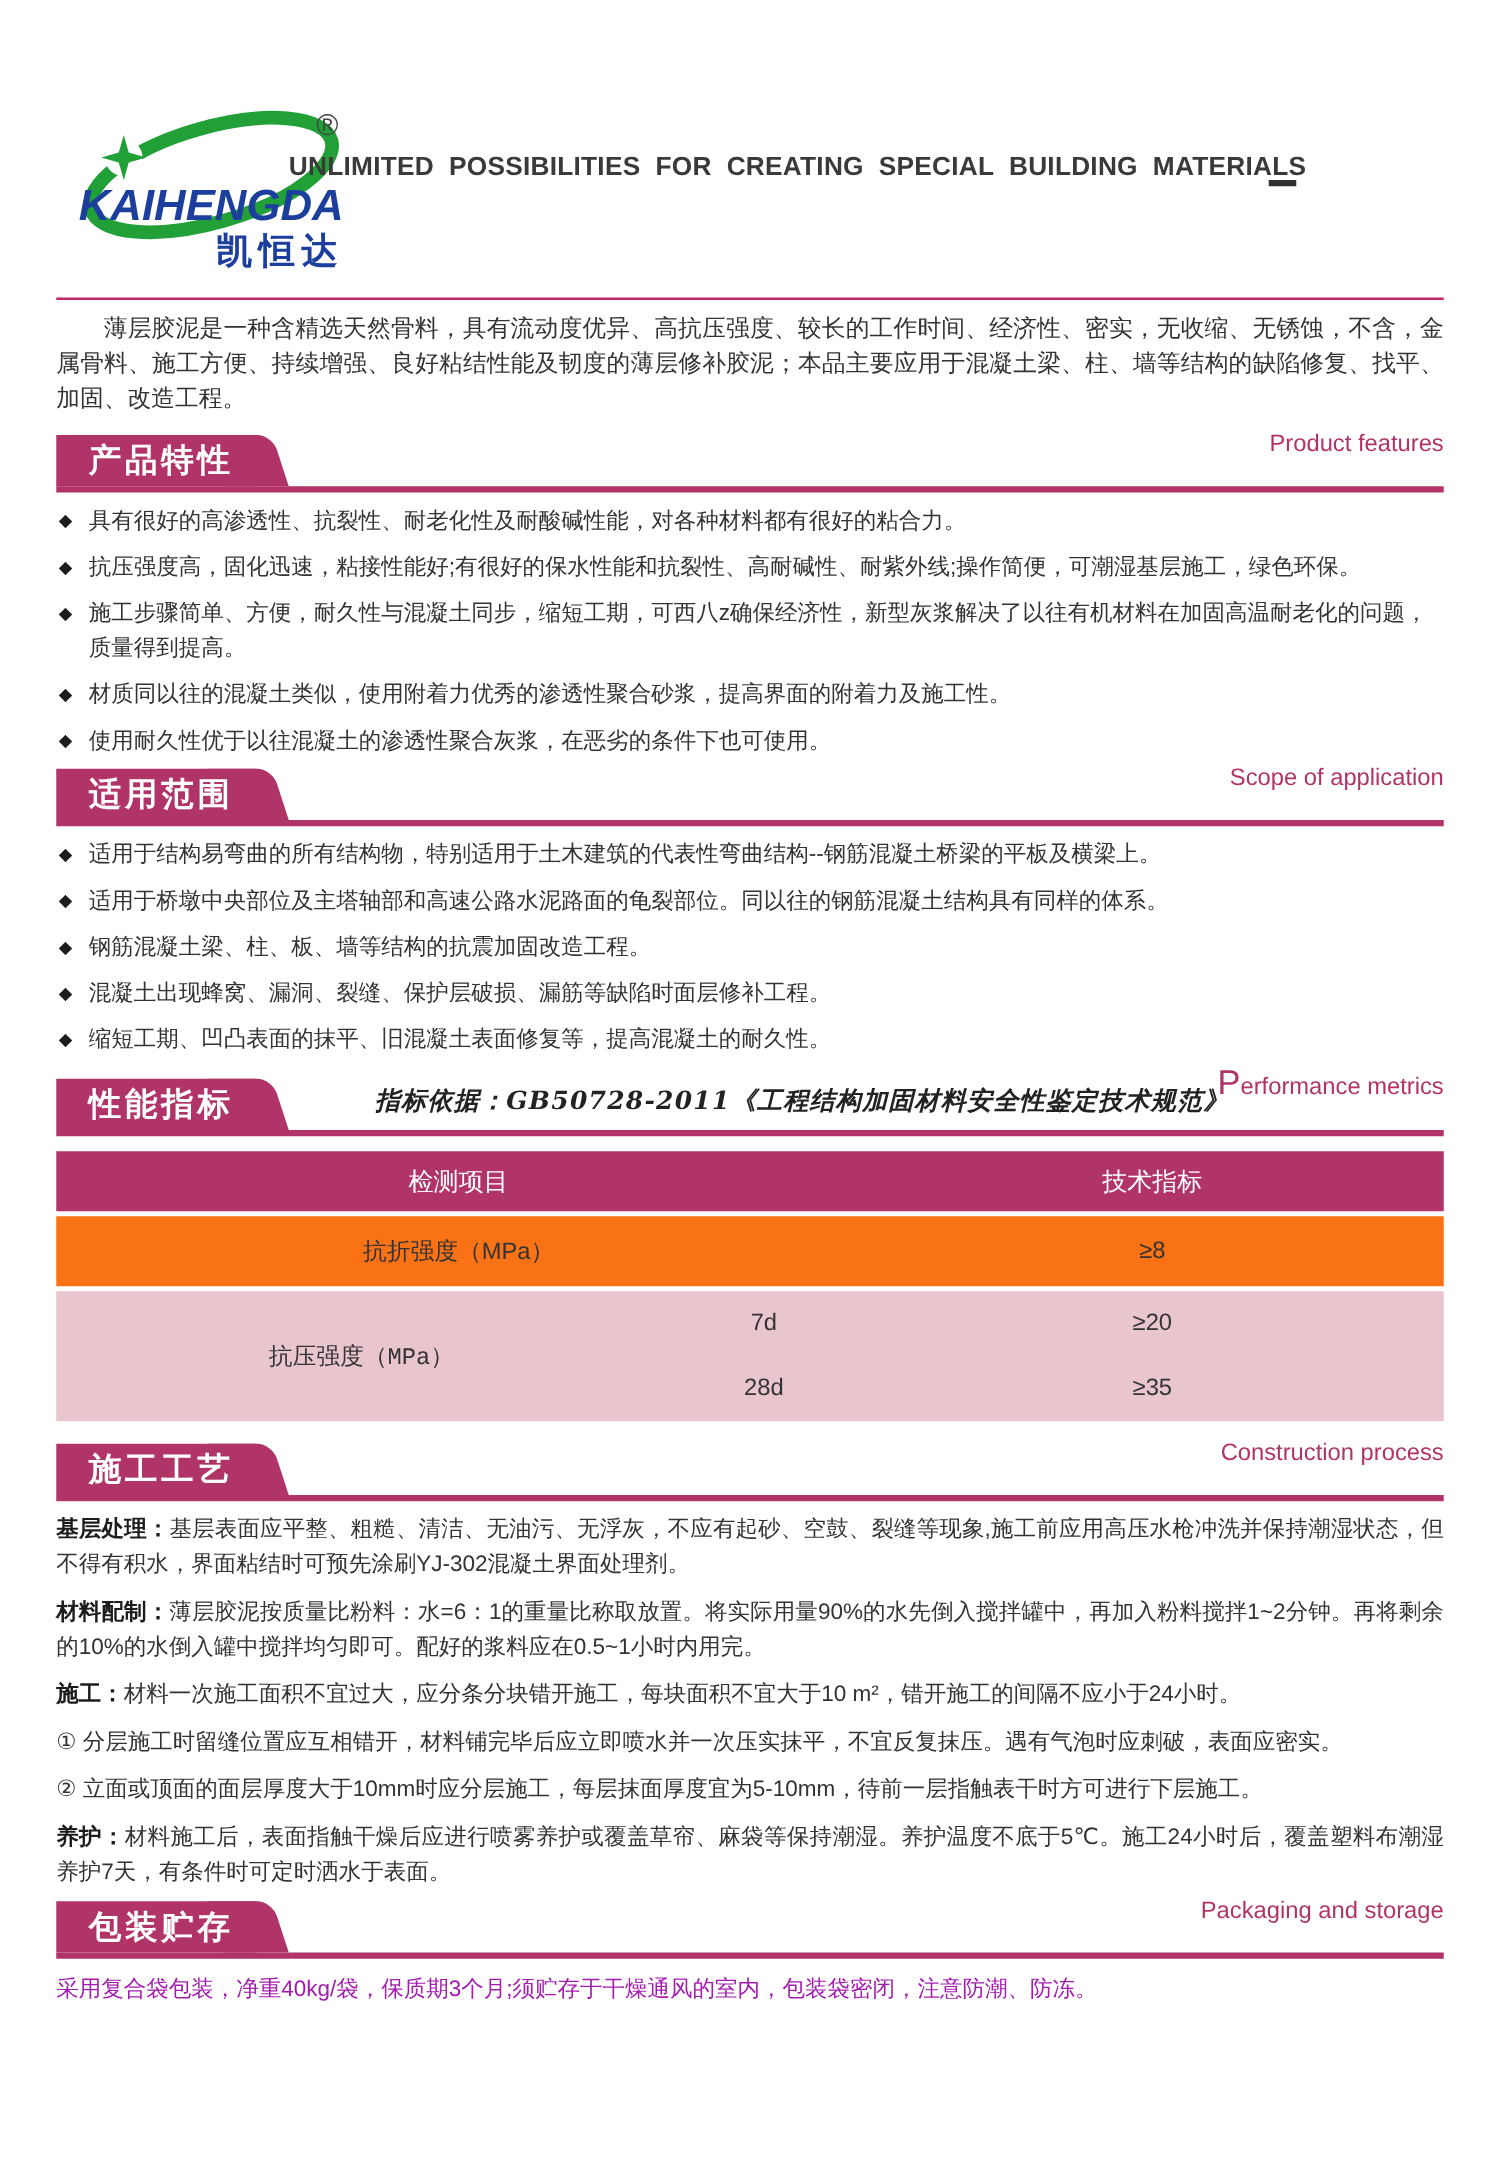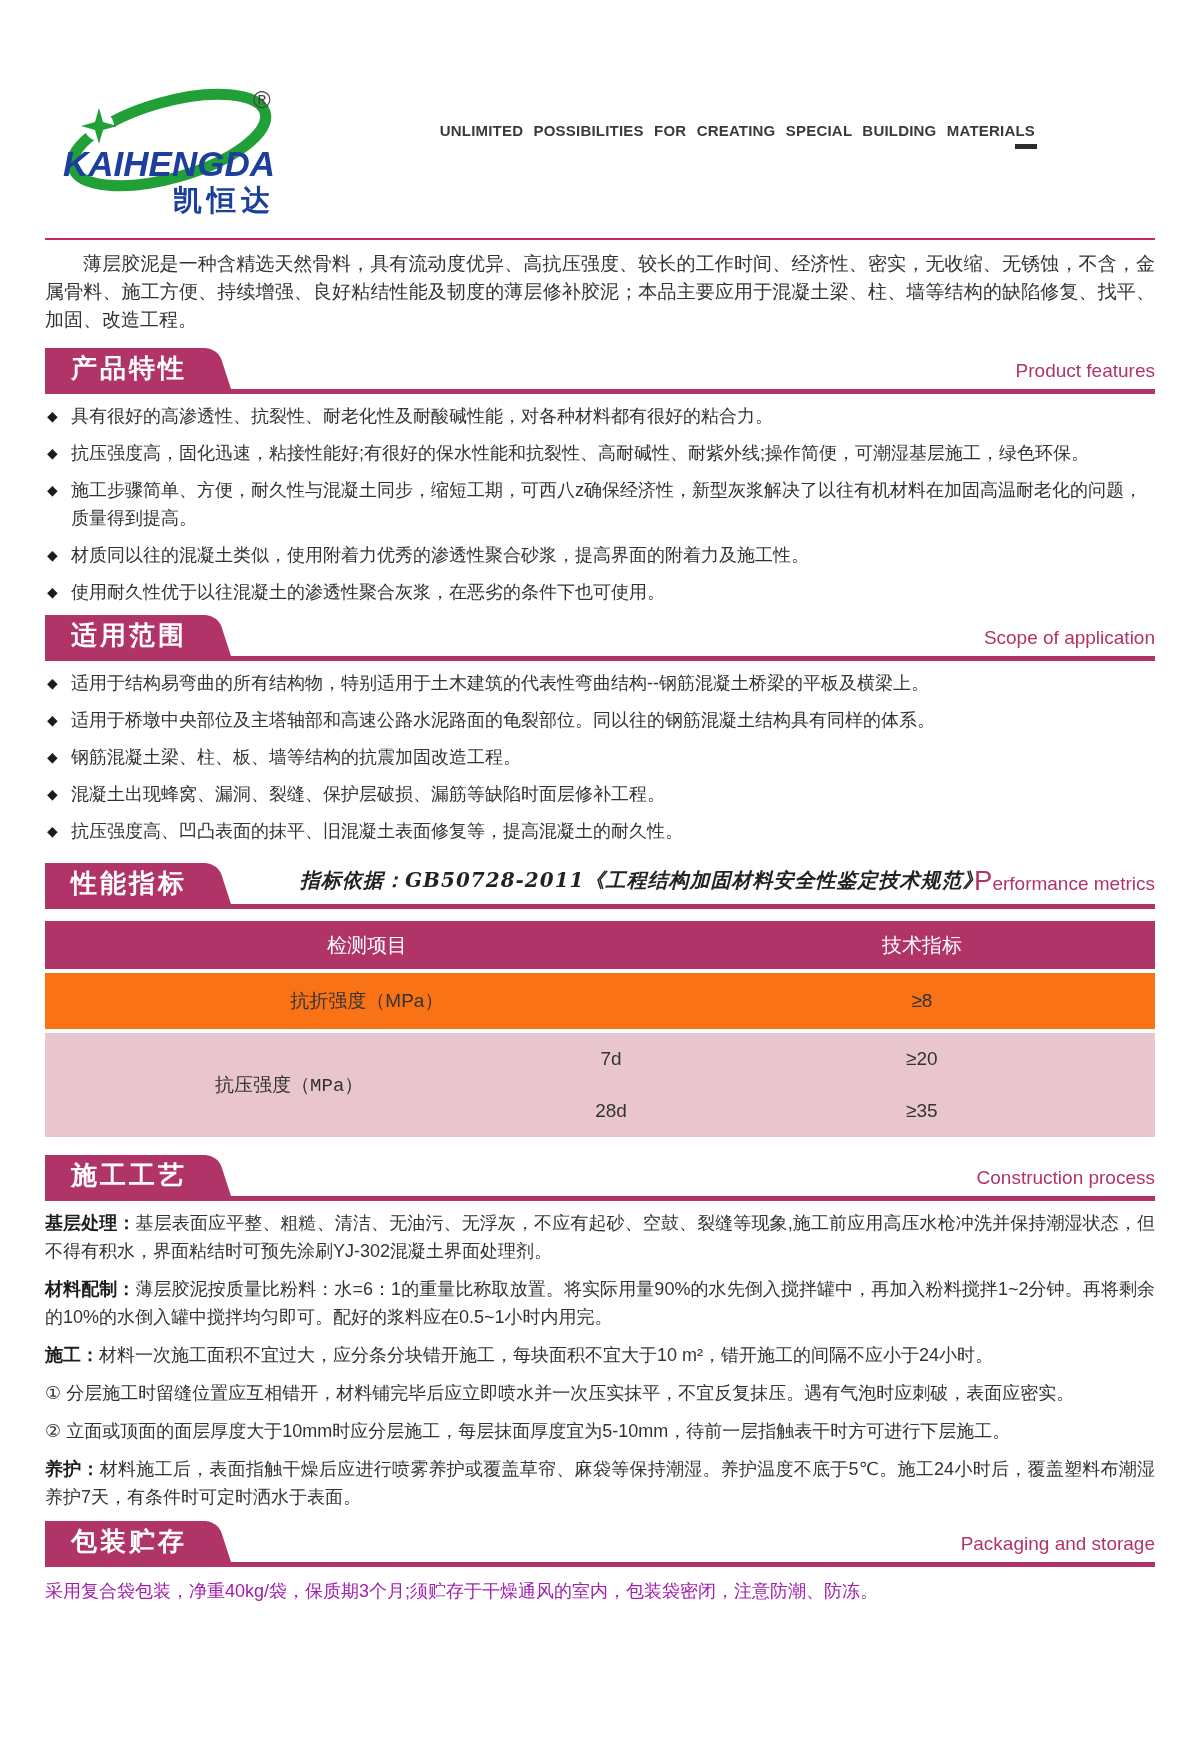--- a/index.html
+++ b/index.html
@@ -15,22 +15,22 @@
   body{
     width:1200px;height:1737px;background:#ffffff;overflow:hidden;
     font-family:"Liberation Sans","DejaVu Sans",sans-serif;color:var(--ink);
   }
   .page{width:1200px;height:1737px;padding:0 45px;position:relative;}
 
   
   .top{position:relative;height:240px;}
   .logo{position:absolute;left:12px;top:82px;width:235px;height:145px;}
   .tagline{
-    position:absolute;right:120px;top:122px;
-    font-size:15px;font-weight:bold;color:#3a3a3a;
+    position:absolute;right:110px;top:122px;
+    font-size:21px;font-weight:bold;color:#3a3a3a;
     letter-spacing:.2px;word-spacing:6px;white-space:nowrap;
   }
   .tag-dash{position:absolute;right:118px;top:144px;width:22px;height:5px;background:#2e2e2e;}
   .top-rule{position:absolute;left:0;right:0;bottom:0;height:2px;background:var(--rule);}
 
   
   .intro{
     margin:10px 0 0;font-size:19px;line-height:28px;color:#333;
     text-indent:2em;text-align:justify;
   }
@@ -42,21 +42,21 @@
     position:absolute;left:0;top:0;bottom:0;background:var(--accent);
     color:#fff;font-size:26px;font-weight:bold;letter-spacing:3px;
     padding:0 18px 0 26px;display:flex;align-items:center;z-index:1;
   }
   .tab::after{
     content:"";position:absolute;top:0;bottom:0;right:-26px;width:52px;
     background:var(--accent);transform:skewX(18deg);transform-origin:bottom left;
     border-radius:0 12px 0 0;z-index:-1;
   }
   .sec-en{
-    position:absolute;right:0;bottom:7px;color:var(--accent);
+    position:absolute;right:0;bottom:22px;color:var(--accent);
     font-size:19px;display:block;text-align:right;
   }
   .sec-en.big-first::first-letter{font-size:1.45em;}
   .standard{
     position:absolute;left:255px;bottom:10px;color:#222;
     font-family:"DejaVu Serif","Liberation Serif",serif;
     font-style:italic;font-weight:bold;font-size:20px;letter-spacing:1px;white-space:nowrap;
   }
 
   
@@ -132,21 +132,21 @@
       <div class="tab">
         <span>适用范围</span>
       </div>
       <span class="sec-en">Scope of application</span>
     </div>
     <ul class="bullets">
       <li><span class="dm">◆</span><span>适用于结构易弯曲的所有结构物，特别适用于土木建筑的代表性弯曲结构--钢筋混凝土桥梁的平板及横梁上。</span></li>
       <li><span class="dm">◆</span><span>适用于桥墩中央部位及主塔轴部和高速公路水泥路面的龟裂部位。同以往的钢筋混凝土结构具有同样的体系。</span></li>
       <li><span class="dm">◆</span><span>钢筋混凝土梁、柱、板、墙等结构的抗震加固改造工程。</span></li>
       <li><span class="dm">◆</span><span>混凝土出现蜂窝、漏洞、裂缝、保护层破损、漏筋等缺陷时面层修补工程。</span></li>
-      <li><span class="dm">◆</span><span>抗压强度高、凹凸表面的抹平、旧混凝土表面修复等，提高混凝土的耐久性。</span></li>
+      <li><span class="dm">◆</span><span>缩短工期、凹凸表面的抹平、旧混凝土表面修复等，提高混凝土的耐久性。</span></li>
     </ul>
   </div>
 
   <div>
     <div class="sec-head mt18">
       <div class="tab">
         <span>性能指标</span>
       </div>
       <span class="standard">指标依据：GB50728-2011《工程结构加固材料安全性鉴定技术规范》</span>
       <span class="sec-en big-first">Performance metrics</span>

